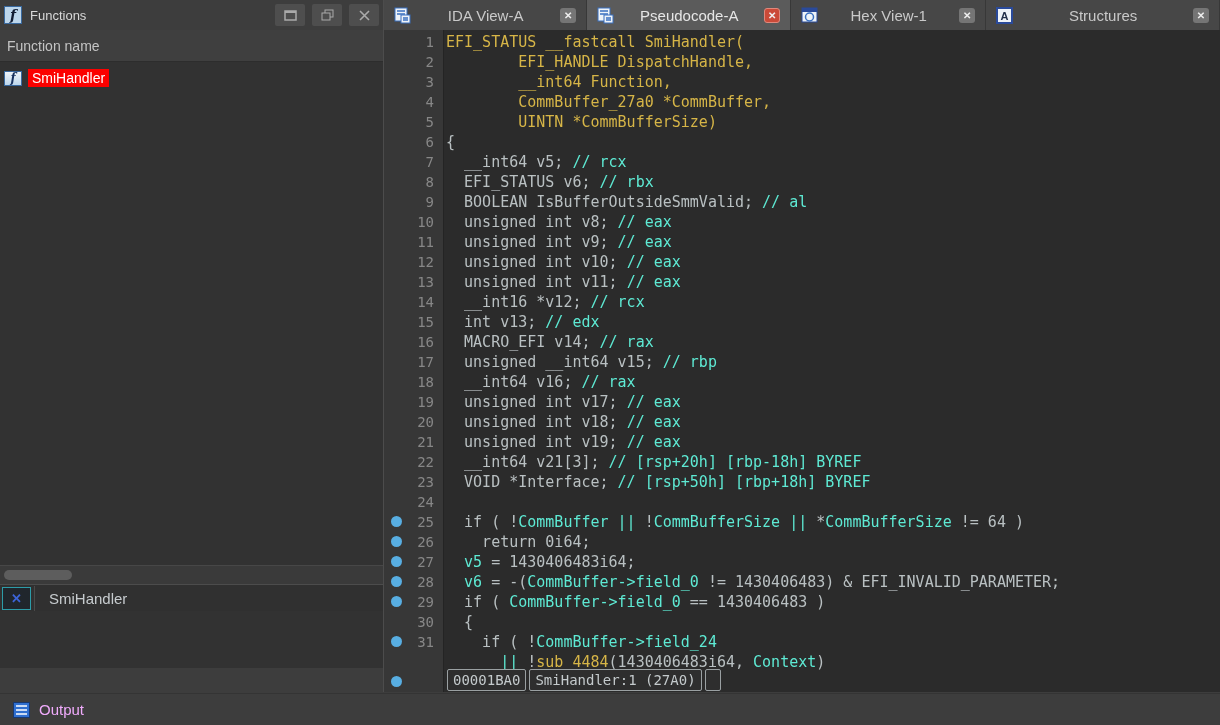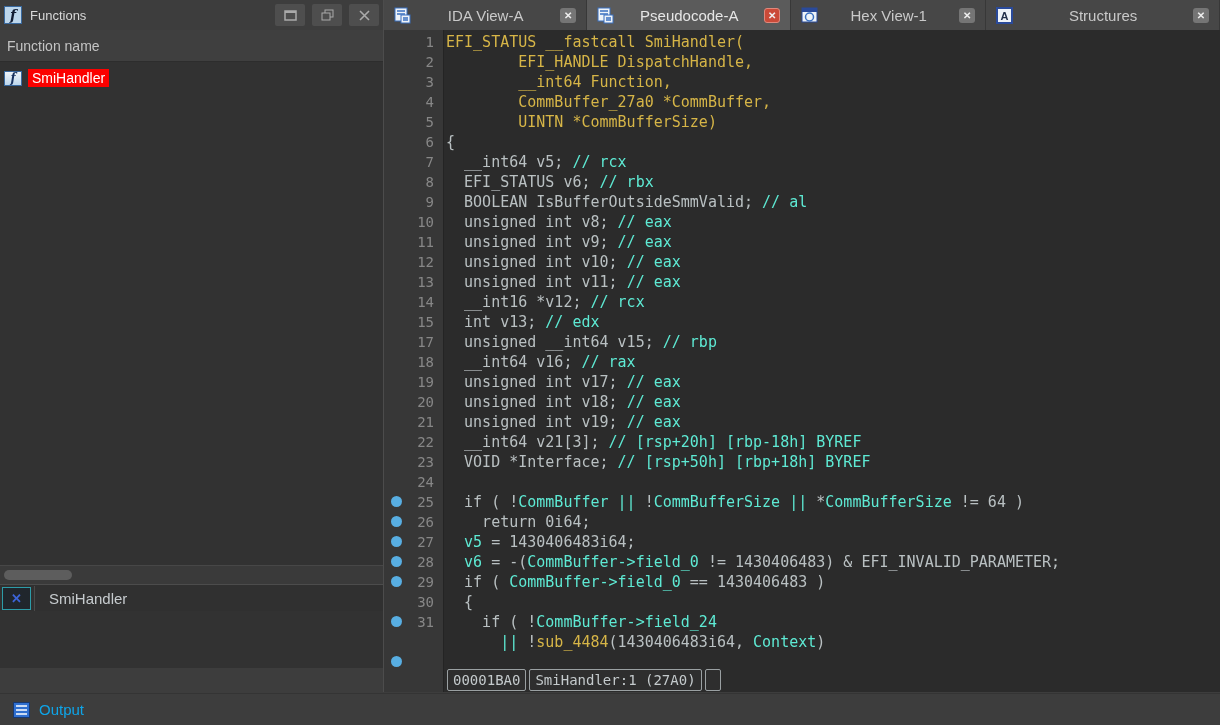--- a/index.html
+++ b/index.html
@@ -62,21 +62,21 @@
 
   .status-row { position:absolute; left:447px; top:669px; display:flex; gap:3px;
                 font-family:"DejaVu Sans Mono", monospace; font-size:14px; color:#c4cacc;justify-content:space-between; }
   .status-box { border:1px solid #9aa0a2; border-radius:2px; background:#2e2e2e; height:22px;
                 display:flex; align-items:center; padding:0 5px; }
   .status-box.mini { width:16px; }
 
   
   .output-bar { position:absolute; left:0; top:693px; width:1220px; height:32px; background:#3d3d3d;
                 border-top:1px solid #343434; display:flex; align-items:center; padding-left:13px; }
-  .output-label { color:#0ea5e9; font-size:15px; margin-left:9px; }
+  .output-label { color:#f0abfc; font-size:15px; margin-left:9px; }
 
   svg { display:block; }
 </style>
 </head>
 <body>
 
 <div class="fn-panel">
 
   <div class="fn-titlebar">
     <span>
@@ -196,20 +196,21 @@
       <div class="code-line"><span class="dotcol"></span><span class="numcol">6</span><span class="codetext"><span class="sp">{</span></span></div>
       <div class="code-line"><span class="dotcol"></span><span class="numcol">7</span><span class="codetext"><span class="sp">  __int64 v5; </span><span class="sc">// rcx</span></span></div>
       <div class="code-line"><span class="dotcol"></span><span class="numcol">8</span><span class="codetext"><span class="sp">  EFI_STATUS v6; </span><span class="sc">// rbx</span></span></div>
       <div class="code-line"><span class="dotcol"></span><span class="numcol">9</span><span class="codetext"><span class="sp">  BOOLEAN IsBufferOutsideSmmValid; </span><span class="sc">// al</span></span></div>
       <div class="code-line"><span class="dotcol"></span><span class="numcol">10</span><span class="codetext"><span class="sp">  unsigned int v8; </span><span class="sc">// eax</span></span></div>
       <div class="code-line"><span class="dotcol"></span><span class="numcol">11</span><span class="codetext"><span class="sp">  unsigned int v9; </span><span class="sc">// eax</span></span></div>
       <div class="code-line"><span class="dotcol"></span><span class="numcol">12</span><span class="codetext"><span class="sp">  unsigned int v10; </span><span class="sc">// eax</span></span></div>
       <div class="code-line"><span class="dotcol"></span><span class="numcol">13</span><span class="codetext"><span class="sp">  unsigned int v11; </span><span class="sc">// eax</span></span></div>
       <div class="code-line"><span class="dotcol"></span><span class="numcol">14</span><span class="codetext"><span class="sp">  __int16 *v12; </span><span class="sc">// rcx</span></span></div>
       <div class="code-line"><span class="dotcol"></span><span class="numcol">15</span><span class="codetext"><span class="sp">  int v13; </span><span class="sc">// edx</span></span></div>
+      <div class="code-line"><span class="dotcol"></span><span class="numcol">16</span><span class="codetext"><span class="sp">  MACRO_EFI v14; </span><span class="sc">// rax</span></span></div>
       <div class="code-line"><span class="dotcol"></span><span class="numcol">17</span><span class="codetext"><span class="sp">  unsigned __int64 v15; </span><span class="sc">// rbp</span></span></div>
       <div class="code-line"><span class="dotcol"></span><span class="numcol">18</span><span class="codetext"><span class="sp">  __int64 v16; </span><span class="sc">// rax</span></span></div>
       <div class="code-line"><span class="dotcol"></span><span class="numcol">19</span><span class="codetext"><span class="sp">  unsigned int v17; </span><span class="sc">// eax</span></span></div>
       <div class="code-line"><span class="dotcol"></span><span class="numcol">20</span><span class="codetext"><span class="sp">  unsigned int v18; </span><span class="sc">// eax</span></span></div>
       <div class="code-line"><span class="dotcol"></span><span class="numcol">21</span><span class="codetext"><span class="sp">  unsigned int v19; </span><span class="sc">// eax</span></span></div>
       <div class="code-line"><span class="dotcol"></span><span class="numcol">22</span><span class="codetext"><span class="sp">  __int64 v21[3]; </span><span class="sc">// [rsp+20h] [rbp-18h] BYREF</span></span></div>
       <div class="code-line"><span class="dotcol"></span><span class="numcol">23</span><span class="codetext"><span class="sp">  VOID *Interface; </span><span class="sc">// [rsp+50h] [rbp+18h] BYREF</span></span></div>
       <div class="code-line"><span class="dotcol"></span><span class="numcol">24</span><span class="codetext"></span></div>
       <div class="code-line"><span class="dotcol"><span class="bpdot"></span></span><span class="numcol">25</span><span class="codetext"><span class="sp">  if ( !</span><span class="sc">CommBuffer</span><span class="sp"> </span><span class="sc">||</span><span class="sp"> !</span><span class="sc">CommBufferSize</span><span class="sp"> </span><span class="sc">||</span><span class="sp"> *</span><span class="sc">CommBufferSize</span><span class="sp"> != 64 )</span></span></div>
       <div class="code-line"><span class="dotcol"><span class="bpdot"></span></span><span class="numcol">26</span><span class="codetext"><span class="sp">    return 0i64;</span></span></div>

